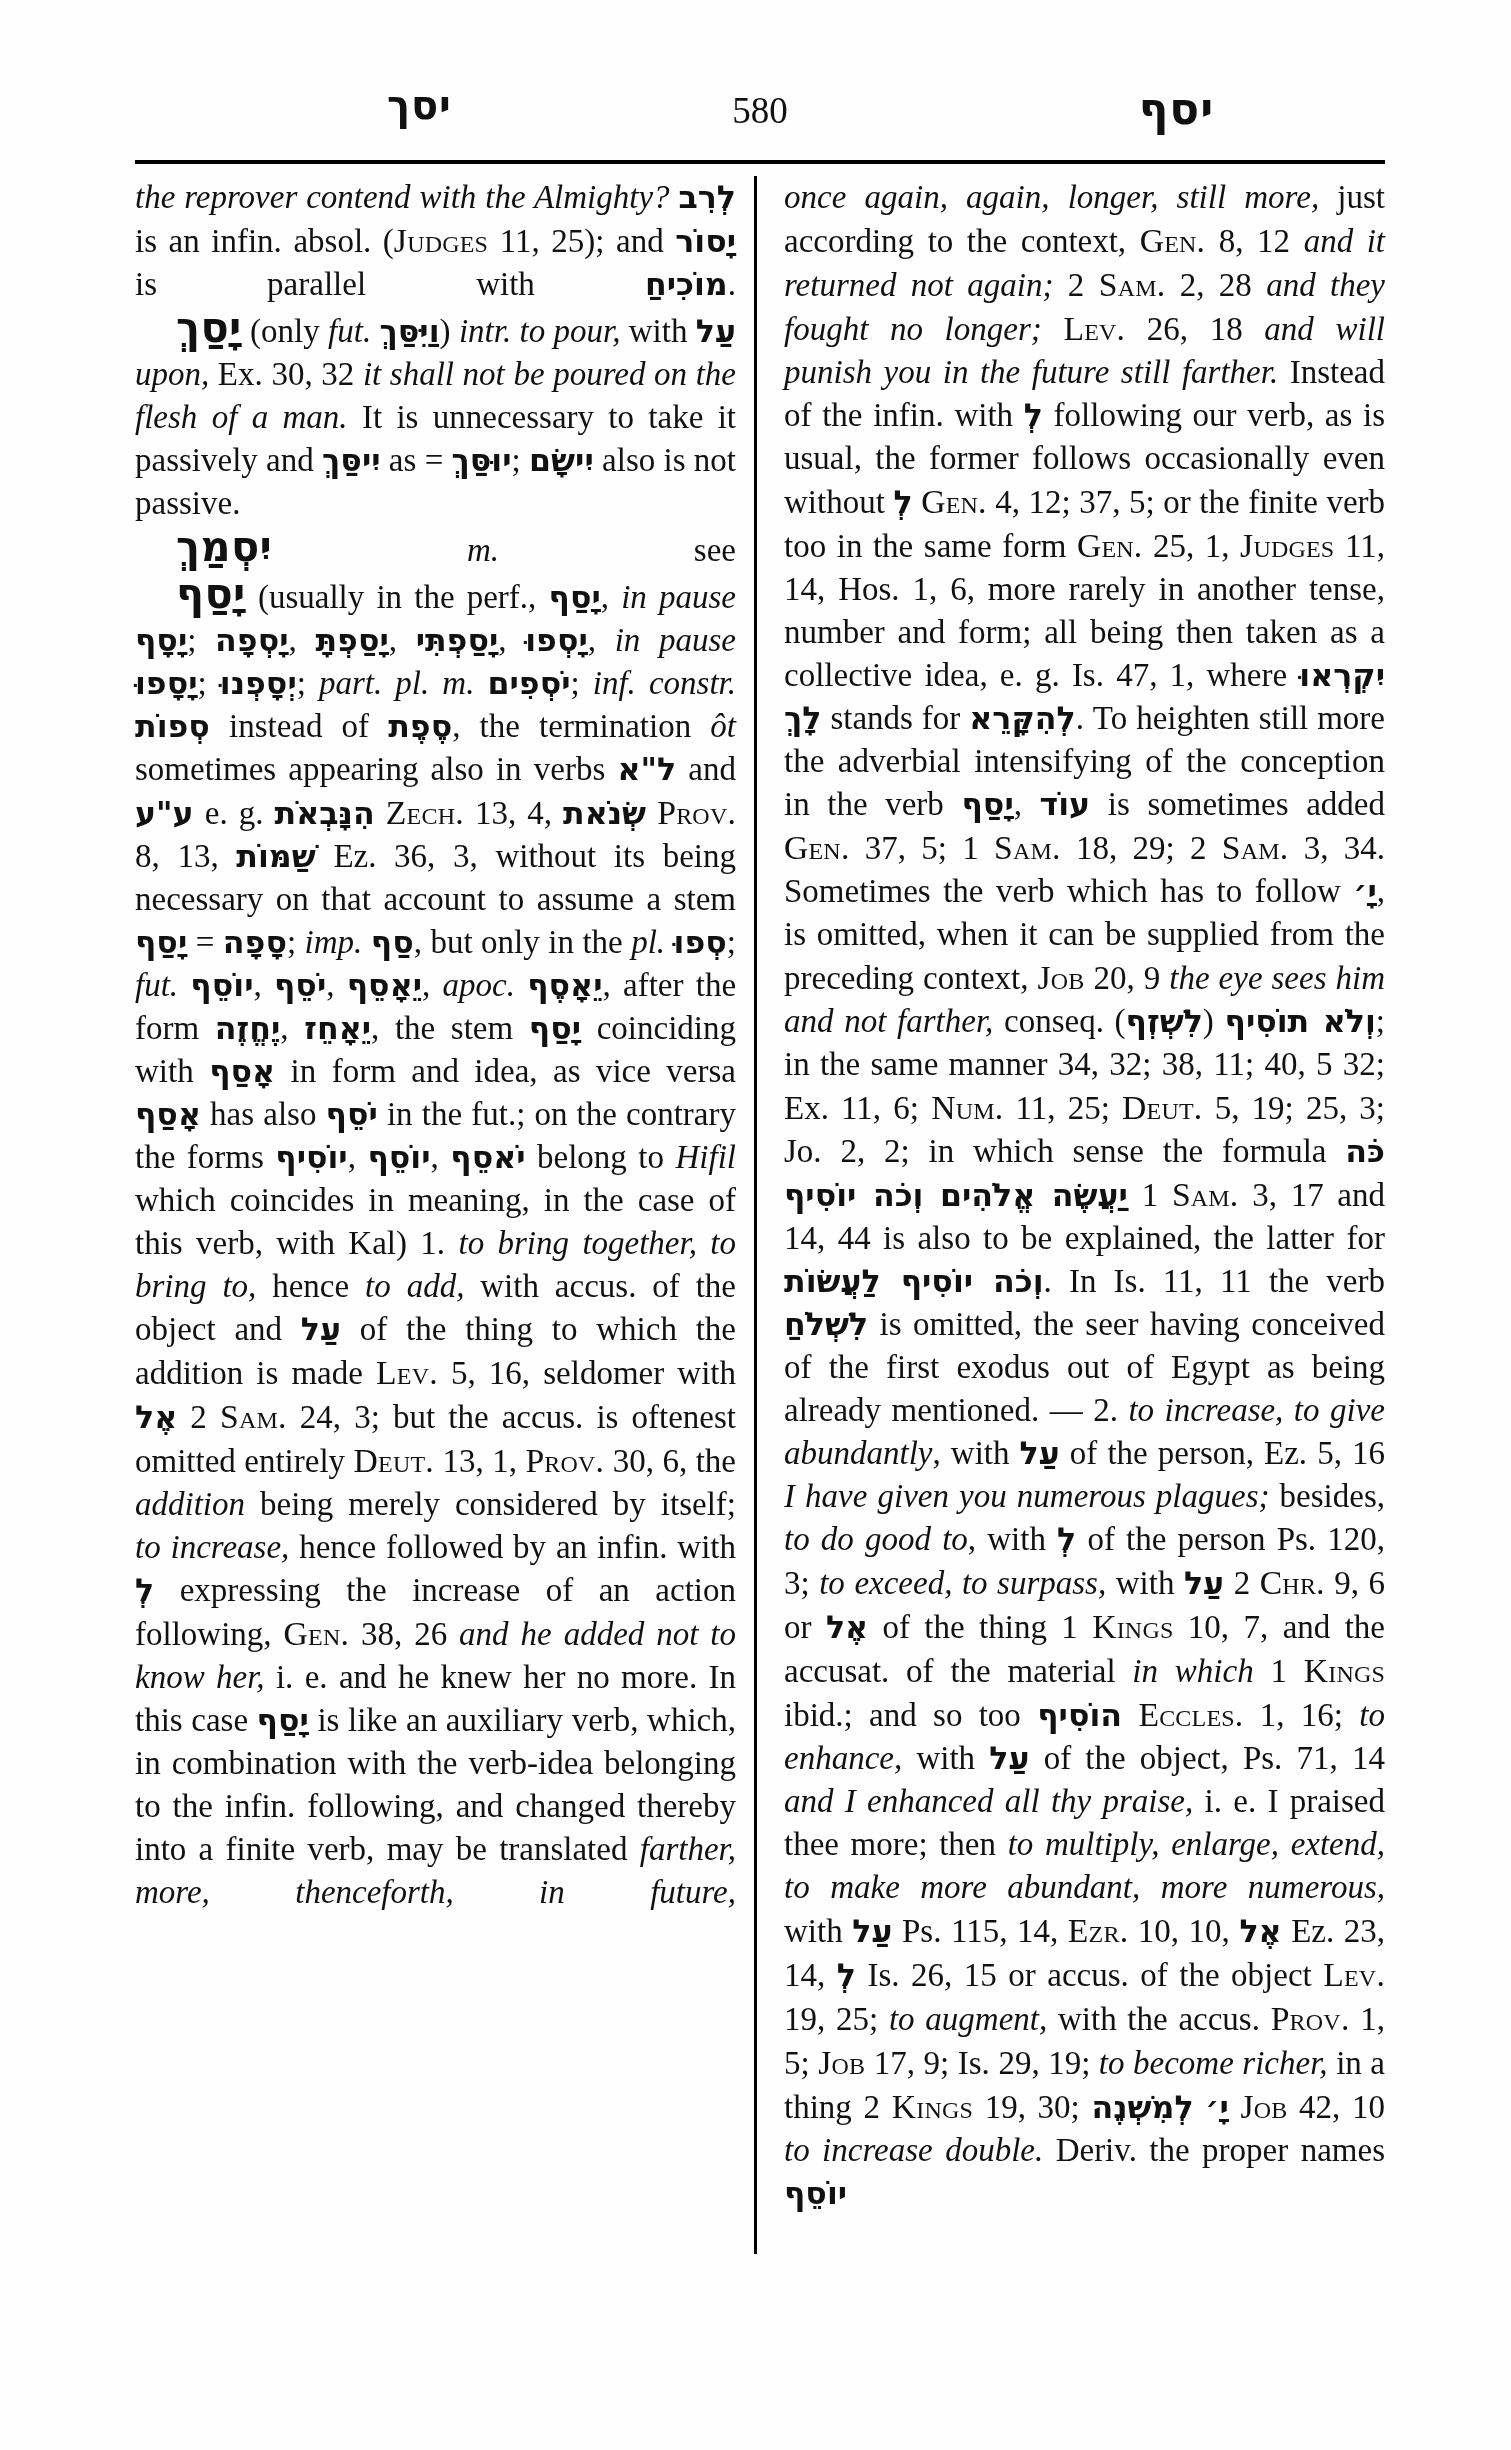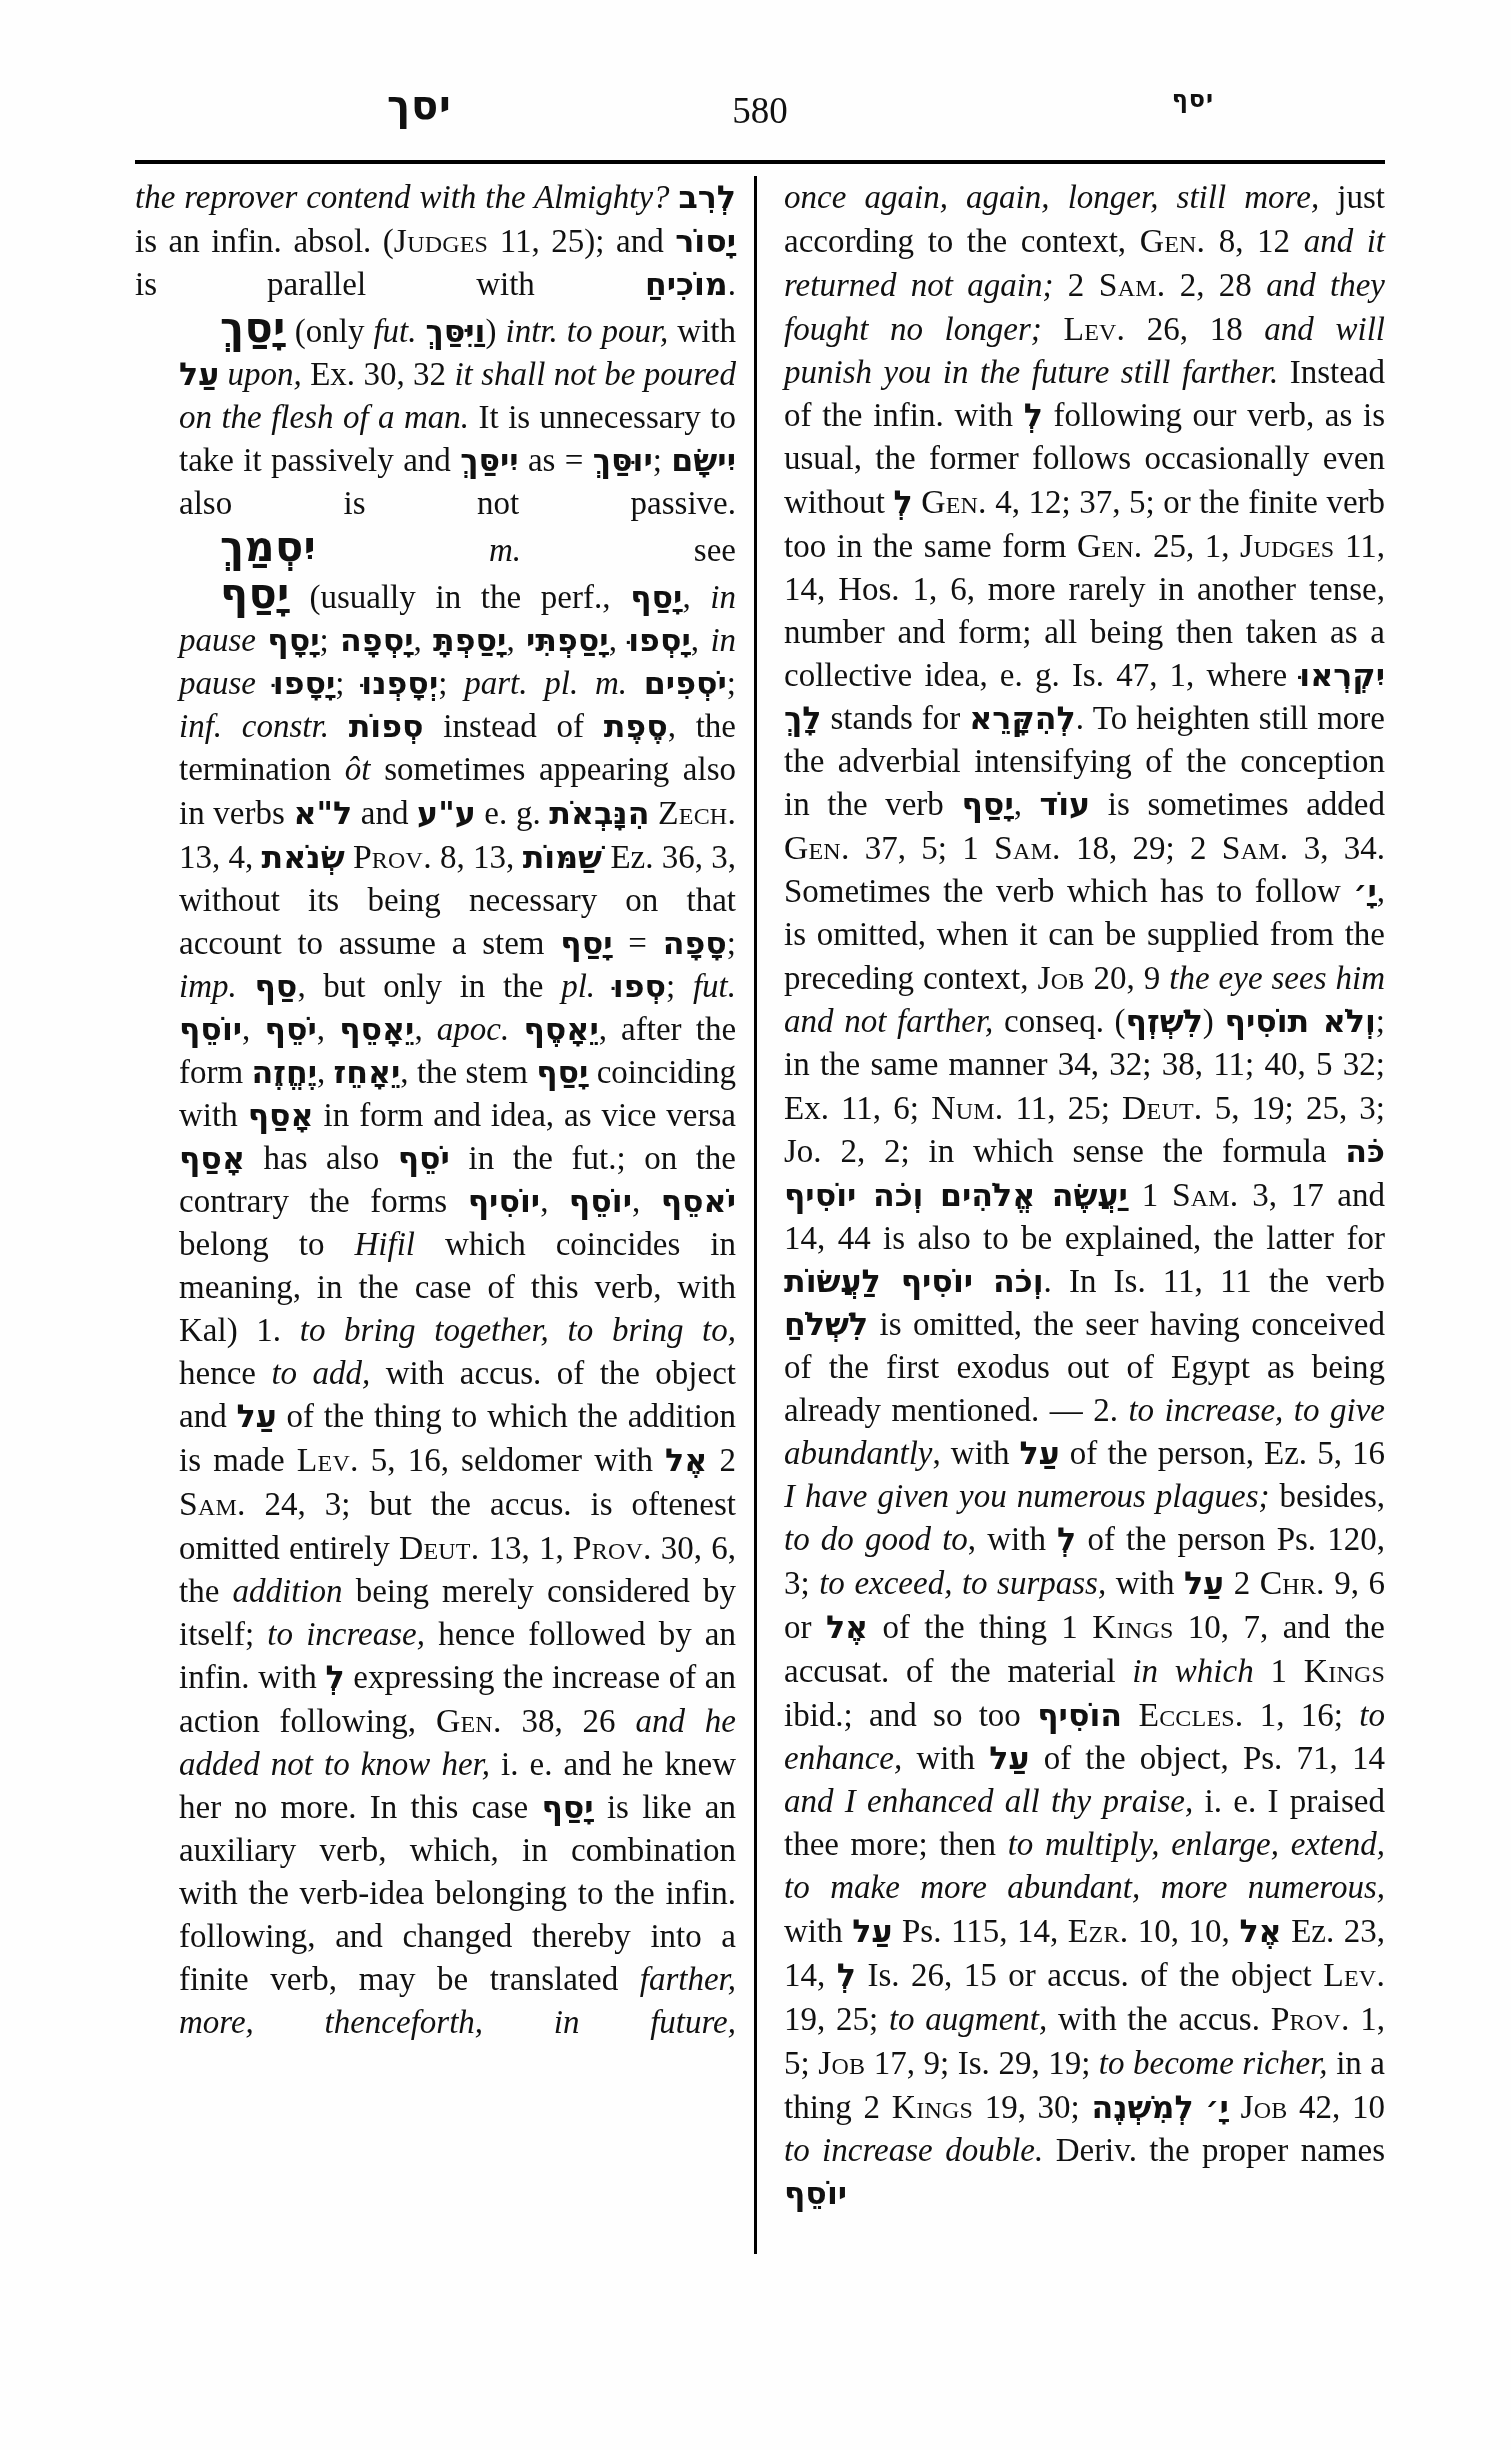--- a/index.html
+++ b/index.html
@@ -41,21 +41,21 @@
     left: 252px;
     top: 0;
     font-size: 40px;
     direction: rtl;
     font-family: "DejaVu Sans", sans-serif;
     letter-spacing: 0.9px;
   }
   .rh-right {
     right: 171px;
     top: 1.8px;
-    font-size: 24px;
+    font-size: 44px;
     direction: rtl;
     font-family: "DejaVu Sans", sans-serif;
     letter-spacing: 0.9px;
   }
   .rh-page {
     left: 0;
     right: 0;
     top: 7.2px;
     text-align: center;
     font-size: 37px;
@@ -99,21 +99,20 @@
     text-align: justify;
     text-justify: inter-word;
     hyphens: none;
   }
   .col p {
     margin: 0;
     text-indent: 0;
   }
   .col p.entry {
     text-indent: 41px;
-    margin-left: 44px;
   }
   .col p.cont {
     text-indent: 0;
   }
 
   
   .it { font-style: italic; }
   .sc {
     font-variant: small-caps;
     font-size: 1.02em;

